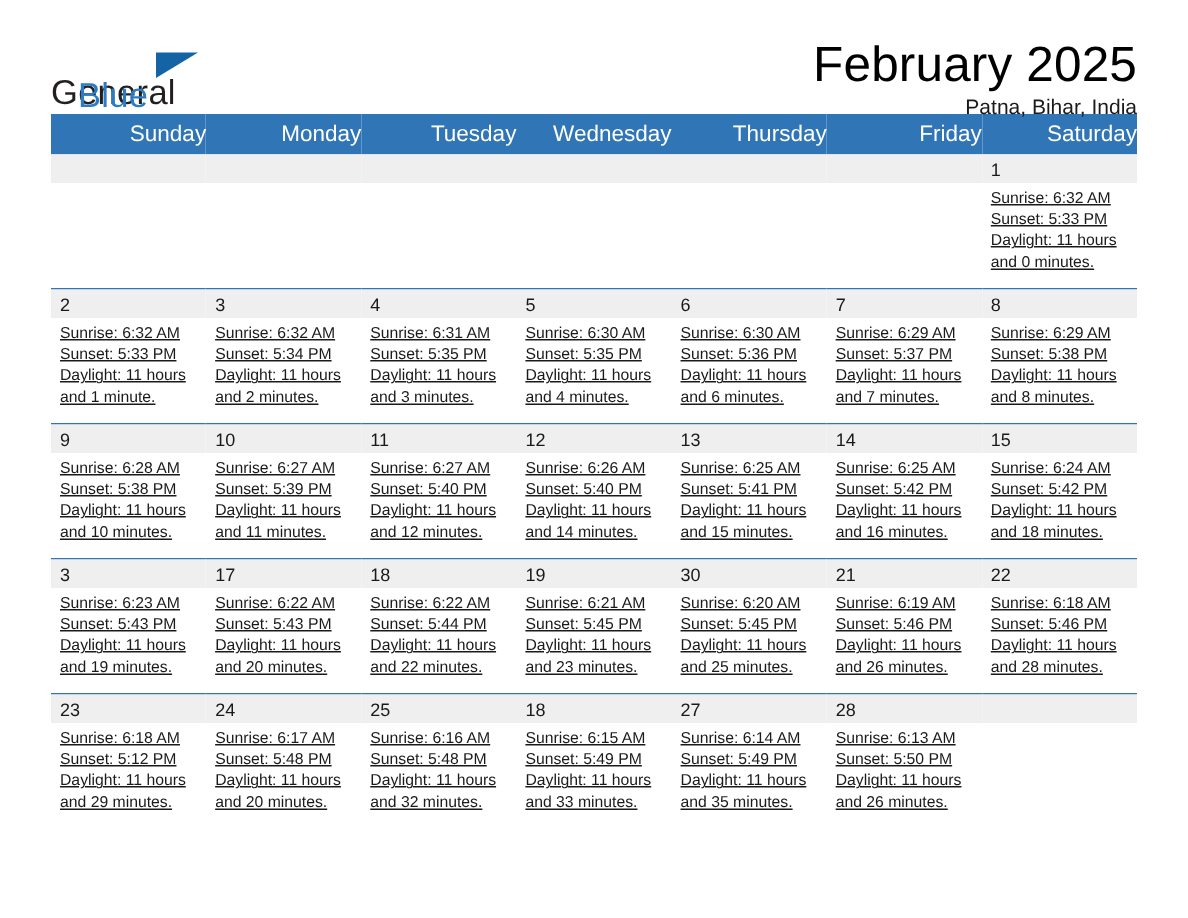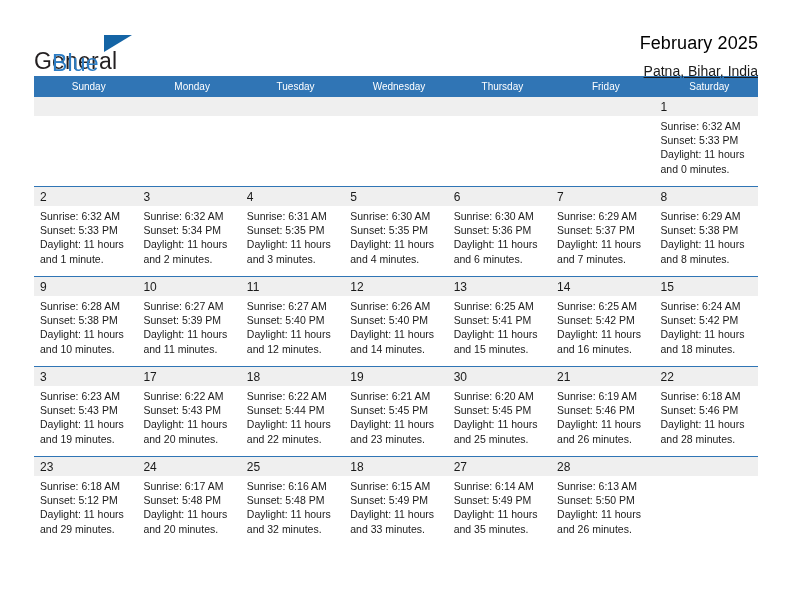--- a/index.html
+++ b/index.html
@@ -62,47 +62,46 @@
     width: 0;
     height: 0;
     border-left: 28px solid #1464a5;
     border-bottom: 17px solid transparent;
   }
   .title-block {
     text-align: right;
     flex: 0 0 auto;
   }
   .cal-title {
-    font-size: 18px;
+    font-size: 33px;
     color: #000000;
     line-height: 30px;
     font-weight: normal;
     letter-spacing: .1px;
   }
   .cal-subtitle {
     font-size: 14px;
     color: #1a1a1a;
     line-height: 20px;
     margin-top: 3px;
-    text-decoration: underline;
   }
 
   
   .calendar {
     width: 724px;
     border-collapse: collapse;
     table-layout: fixed;
     margin-top: 2px;
   }
   .calendar th {
     background: #3075b5;
     color: #ffffff;
-    font-size: 10px;
+    font-size: 15px;
     font-weight: normal;
-    text-align: center;
+    text-align: right;
     padding: 5px 0 5px 6px;
     height: 20px;
     box-sizing: border-box;
   }
   .calendar td {
     vertical-align: top;
     width: 103.4px;
     height: 89px;
     padding: 0;
     border-top: 1px solid #3075b5;
@@ -126,20 +125,21 @@
     line-height: 16px;
   }
   td.empty .daynum-band {
     background: #efefef;
   }
   .cell-lines {
     padding: 3px 4px 0 6px;
     font-size: 10.5px;
     line-height: 14.2px;
     color: #1a1a1a;
+    text-decoration: underline;
   }
   .cell-lines div {
     white-space: nowrap;
   }
 </style>
 </head>
 <body>
 
 <div class="page">
 

